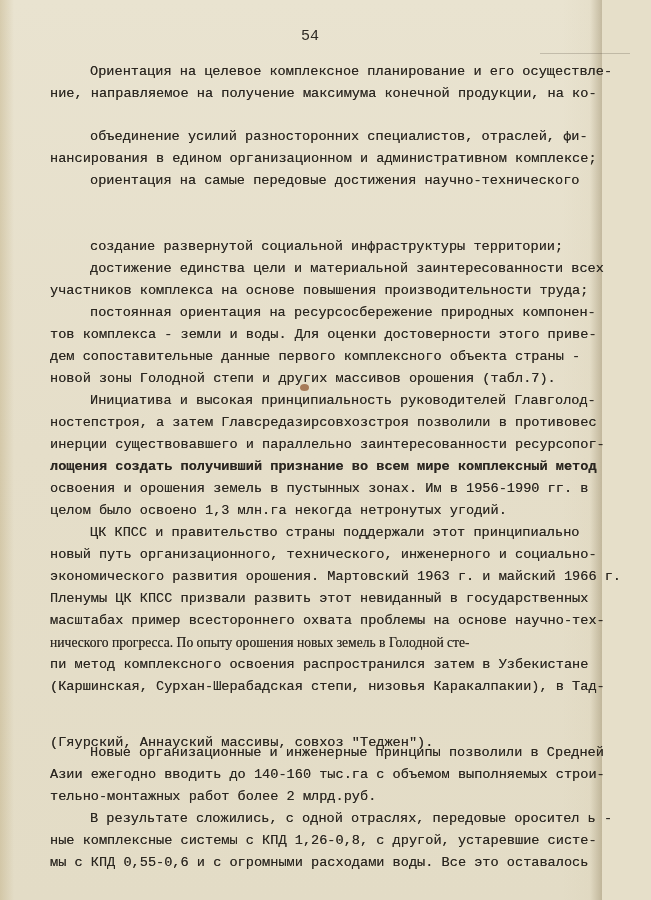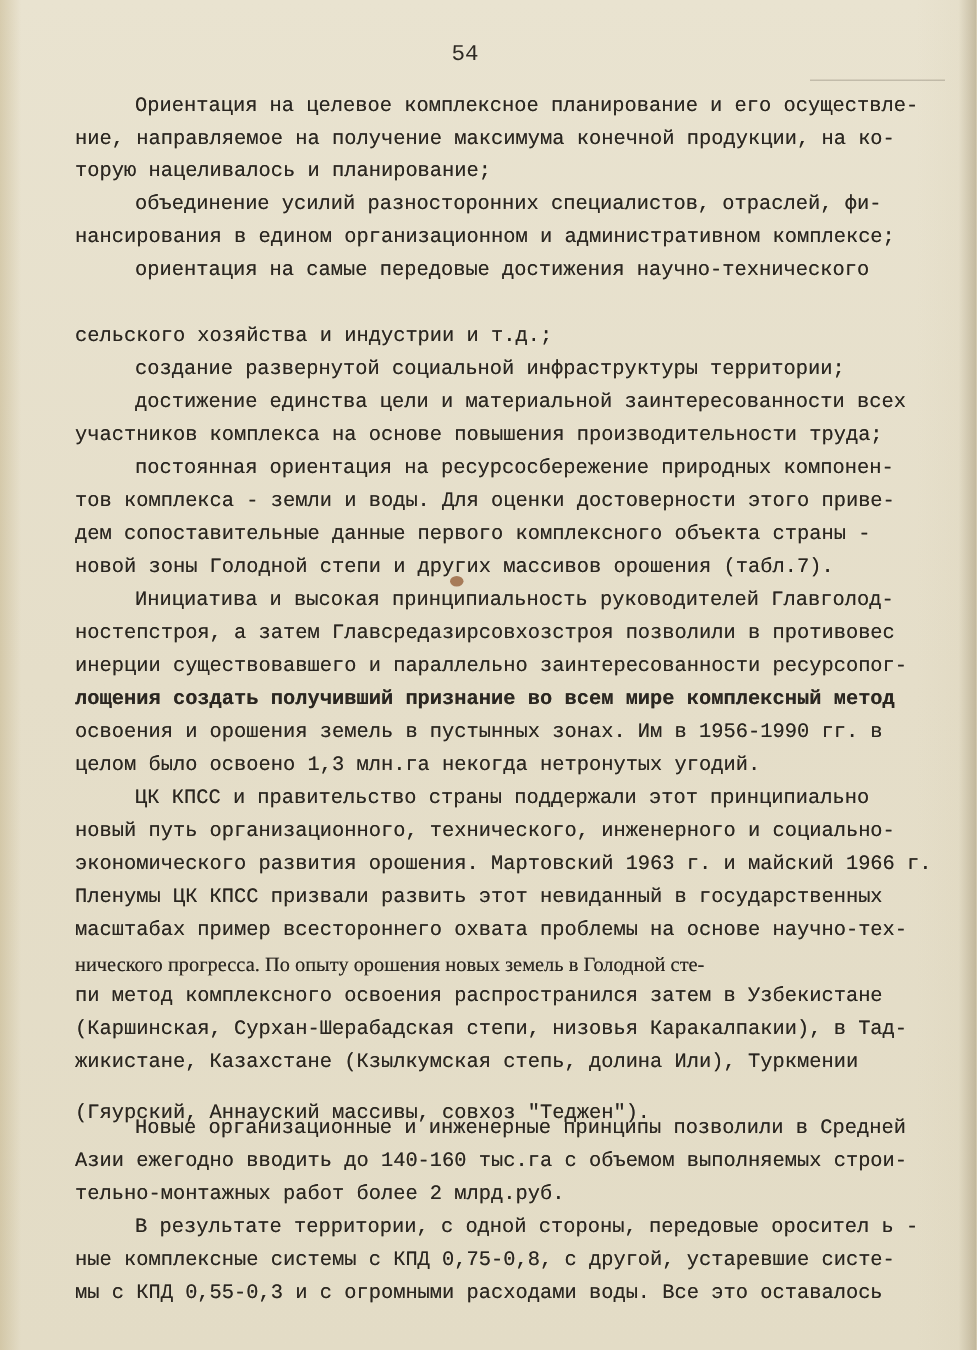--- a/index.html
+++ b/index.html
@@ -9,21 +9,21 @@
     body {
       width: 651px;
       height: 900px;
       overflow: hidden;
       background: #e6dfc9;
       position: relative;
     }
     .page {
       position: absolute;
       left: 0; top: 0;
-      width: 651px;
+      width: 602px;
       height: 900px;
       background:
         linear-gradient(90deg, rgba(180,160,110,0.35) 0px, rgba(220,205,170,0.0) 14px),
         linear-gradient(270deg, rgba(150,135,100,0.45) 0px, rgba(210,200,170,0.15) 12px, rgba(0,0,0,0) 40px),
         linear-gradient(180deg, #e9e3d0 0%, #e5dec9 50%, #e3dcc6 100%);
     }
     .page-number {
       position: absolute;
       top: 28px;
       left: 0;
@@ -60,25 +60,23 @@
 </head>
 <body>
 
 <div class="page">
   <div class="page-number">54</div>
   <div class="rule"></div>
   <div class="stain"></div>
   <div id="text" style="position: absolute; left: 0px; top: 0px; width: 651px; height: 900px; font-family: &quot;Liberation Mono&quot;, &quot;DejaVu Sans Mono&quot;, monospace; font-size: 13.6px; color: rgb(42, 38, 32); text-shadow: rgba(30, 25, 20, 0.6) 0px 0px 0.4px;">
       <div class="line" style="left: 90px; top: 62px;">Ориентация на целевое комплексное планирование и его осуществле-</div>
       <div class="line" style="left: 50px; top: 84px;">ние, направляемое на получение максимума конечной продукции, на ко-</div>
-      <div class="line" style="left: 50px; top: 105px;">торую нацеливалось и планирование;</div>
       <div class="line" style="left: 90px; top: 127px;">объединение усилий разносторонних специалистов, отраслей, фи-</div>
       <div class="line" style="left: 50px; top: 149px;">нансирования в едином организационном и административном комплексе;</div>
       <div class="line" style="left: 90px; top: 171px;">ориентация на самые передовые достижения научно-технического</div>
-      <div class="line" style="left: 50px; top: 215px;">сельского хозяйства и индустрии и т.д.;</div>
       <div class="line" style="left: 90px; top: 237px;">создание развернутой социальной инфраструктуры территории;</div>
       <div class="line" style="left: 90px; top: 259px;">достижение единства цели и материальной заинтересованности всех</div>
       <div class="line" style="left: 50px; top: 281px;">участников комплекса на основе повышения производительности труда;</div>
       <div class="line" style="left: 90px; top: 303px;">постоянная ориентация на ресурсосбережение природных компонен-</div>
       <div class="line" style="left: 50px; top: 325px;">тов комплекса - земли и воды. Для оценки достоверности этого приве-</div>
       <div class="line" style="left: 50px; top: 347px;">дем сопоставительные данные первого комплексного объекта страны -</div>
       <div class="line" style="left: 50px; top: 369px;">новой зоны Голодной степи и других массивов орошения (табл.7).</div>
       <div class="line" style="left: 90px; top: 391px;">Инициатива и высокая принципиальность руководителей Главголод-</div>
       <div class="line" style="left: 50px; top: 413px;">ностепстроя, а затем Главсредазирсовхозстроя позволили в противовес</div>
       <div class="line" style="left: 50px; top: 435px;">инерции существовавшего и параллельно заинтересованности ресурсопог-</div>
@@ -86,22 +84,21 @@
       <div class="line" style="left: 50px; top: 479px;">освоения и орошения земель в пустынных зонах. Им в 1956-1990 гг. в</div>
       <div class="line" style="left: 50px; top: 501px;">целом было освоено 1,3 млн.га некогда нетронутых угодий.</div>
       <div class="line" style="left: 90px; top: 523px;">ЦК КПСС и правительство страны поддержали этот принципиально</div>
       <div class="line" style="left: 50px; top: 545px;">новый путь организационного, технического, инженерного и социально-</div>
       <div class="line" style="left: 50px; top: 567px;">экономического развития орошения. Мартовский 1963 г. и майский 1966 г.</div>
       <div class="line" style="left: 50px; top: 589px; text-align: center;">Пленумы ЦК КПСС призвали развить этот невиданный в государственных</div>
       <div class="line" style="left: 50px; top: 611px;">масштабах пример всестороннего охвата проблемы на основе научно-тех-</div>
       <div class="line" style="left: 50px; top: 633px; font-family: Liberation Serif, serif;">нического прогресса. По опыту орошения новых земель в Голодной сте-</div>
       <div class="line" style="left: 50px; top: 655px;">пи метод комплексного освоения распространился затем в Узбекистане</div>
       <div class="line" style="left: 50px; top: 677px;">(Каршинская, Сурхан-Шерабадская степи, низовья Каракалпакии), в Тад-</div>
-      <div class="line" style="left: 50px; top: 699px;">жикистане, Казахстане (Кзылкумская степь, долина Или), Туркмении</div>
       <div class="line" style="left: 50px; top: 721px; margin-top: 12px;">(Гяурский, Аннауский массивы, совхоз "Теджен").</div>
       <div class="line" style="left: 90px; top: 743px;">Новые организационные и инженерные принципы позволили в Средней</div>
       <div class="line" style="left: 50px; top: 765px;">Азии ежегодно вводить до 140-160 тыс.га с объемом выполняемых строи-</div>
       <div class="line" style="left: 50px; top: 787px;">тельно-монтажных работ более 2 млрд.руб.</div>
-      <div class="line" style="left: 90px; top: 809px;">В результате территории, с одной стороны, передовые оросител ь -</div>
-      <div class="line" style="left: 50px; top: 831px;">ные комплексные системы с КПД 0,75-0,8, с другой, устаревшие систе-</div>
-      <div class="line" style="left: 50px; top: 853px;">мы с КПД 0,55-0,3 и с огромными расходами воды. Все это оставалось</div>
+      <div class="line" style="left: 90px; top: 809px;">В результате сложились, с одной отраслях, передовые оросител ь -</div>
+      <div class="line" style="left: 50px; top: 831px;">ные комплексные системы с КПД 1,26-0,8, с другой, устаревшие систе-</div>
+      <div class="line" style="left: 50px; top: 853px;">мы с КПД 0,55-0,6 и с огромными расходами воды. Все это оставалось</div>
     </div>
 </div>
 
 </body></html>

